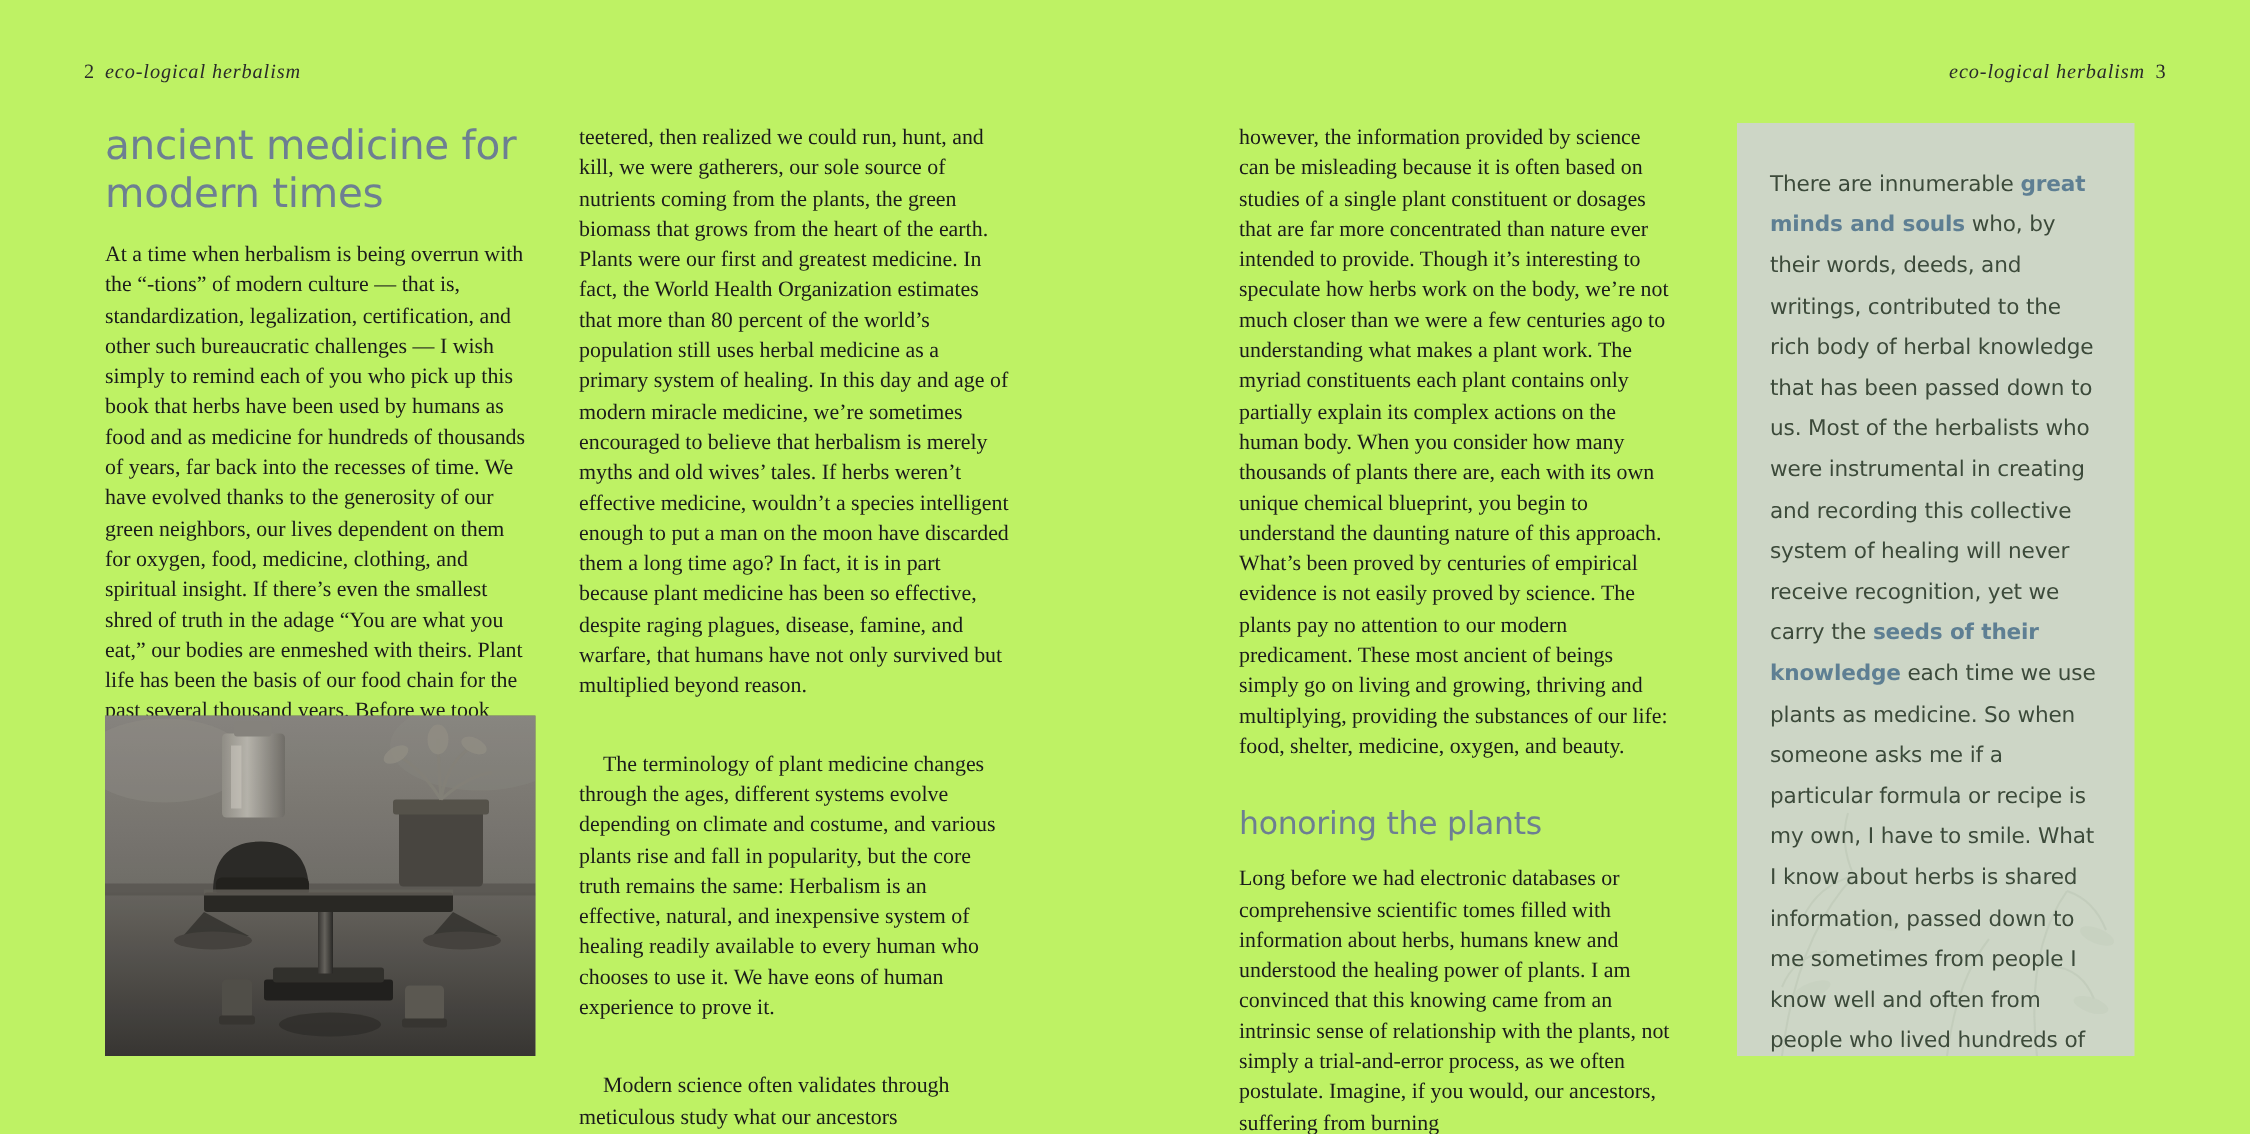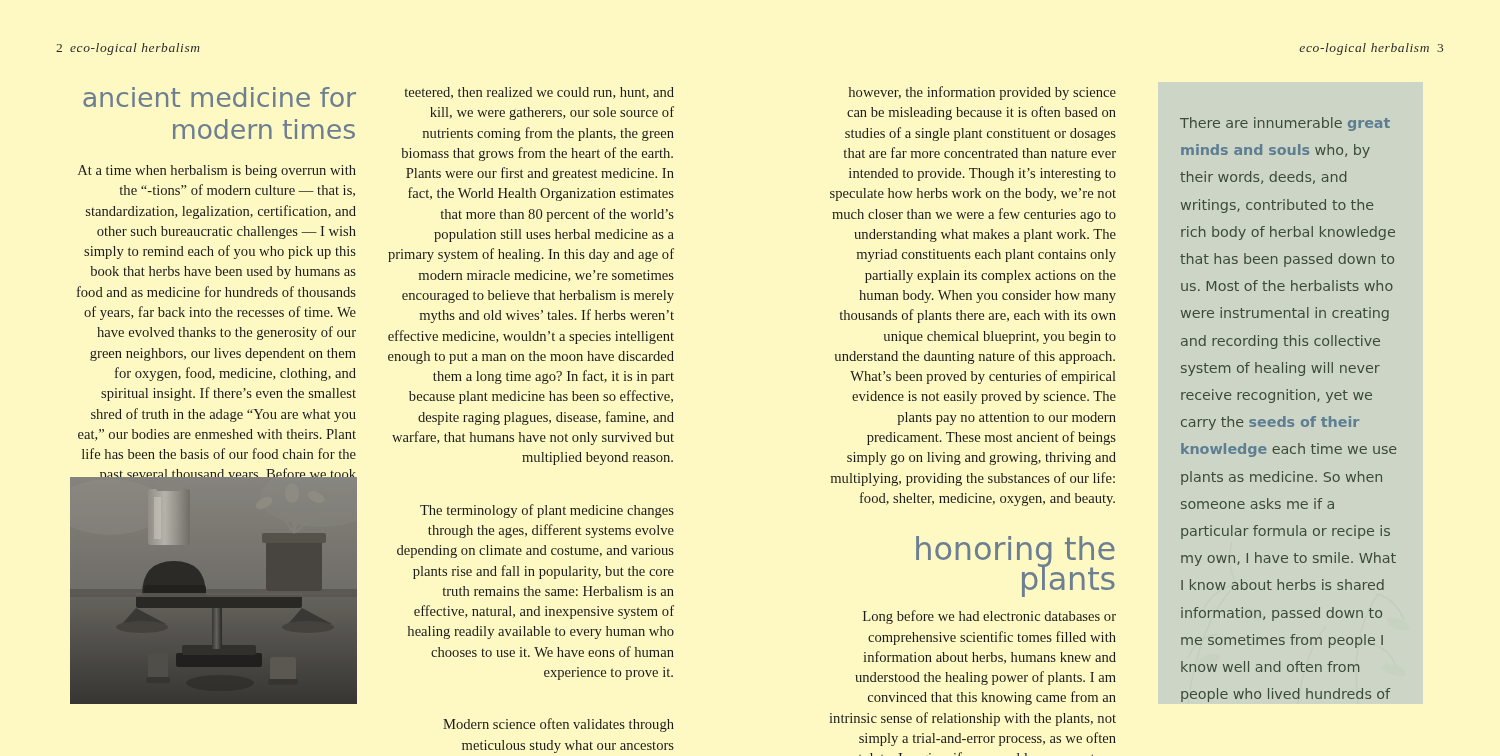--- a/index.html
+++ b/index.html
@@ -11,21 +11,21 @@
     width: 1500px; height: 756px;
     font-family: "Liberation Serif", serif;
     color: #1a1a1a;
     position: relative;
     overflow: hidden;
   }
 
   .page {
     position: absolute;
     inset: 0;
-    background: #fef9c3;
+    background: #bef264;
   }
 
   
   .runhead {
     position: absolute;
     top: 40px;
     font-size: 13.5px;
     color: #2a2a2a;
     letter-spacing: .2px;
     white-space: nowrap;
@@ -45,21 +45,21 @@
   .runhead-left .folio { margin-right: 7px; }
   .runhead-right .folio { margin-left: 7px; }
 
   
   .col {
     position: absolute;
     top: 82px;
     width: 286px;
     font-size: 14.6px;
     line-height: 20.3px;
-    text-align: right;
+    text-align: left;
     color: #1b1b1b;
   }
   .col p {
     margin: 0;
     text-indent: 0;
     font-family: Liberation Serif, serif;
   }
   .col p + p { text-indent: 16px; margin-top: 32px; }
 
   .col-1 { left: 70px; }
@@ -72,21 +72,21 @@
     color: #6d7f92;
     font-size: 27px;
     line-height: 32px;
     margin: 0 0 14px 0;
     letter-spacing: -0.2px;
   }
   h2.section-title {
     font-family: "DejaVu Sans", sans-serif;
     font-weight: 400;
     color: #6d7f92;
-    font-size: 32px;
+    font-size: 21px;
     line-height: 30px;
     margin: 26px 0 12px 0;
     letter-spacing: -0.2px;
   }
 
   
   .photo {
     position: absolute;
     left: 70px;
     top: 477px;

